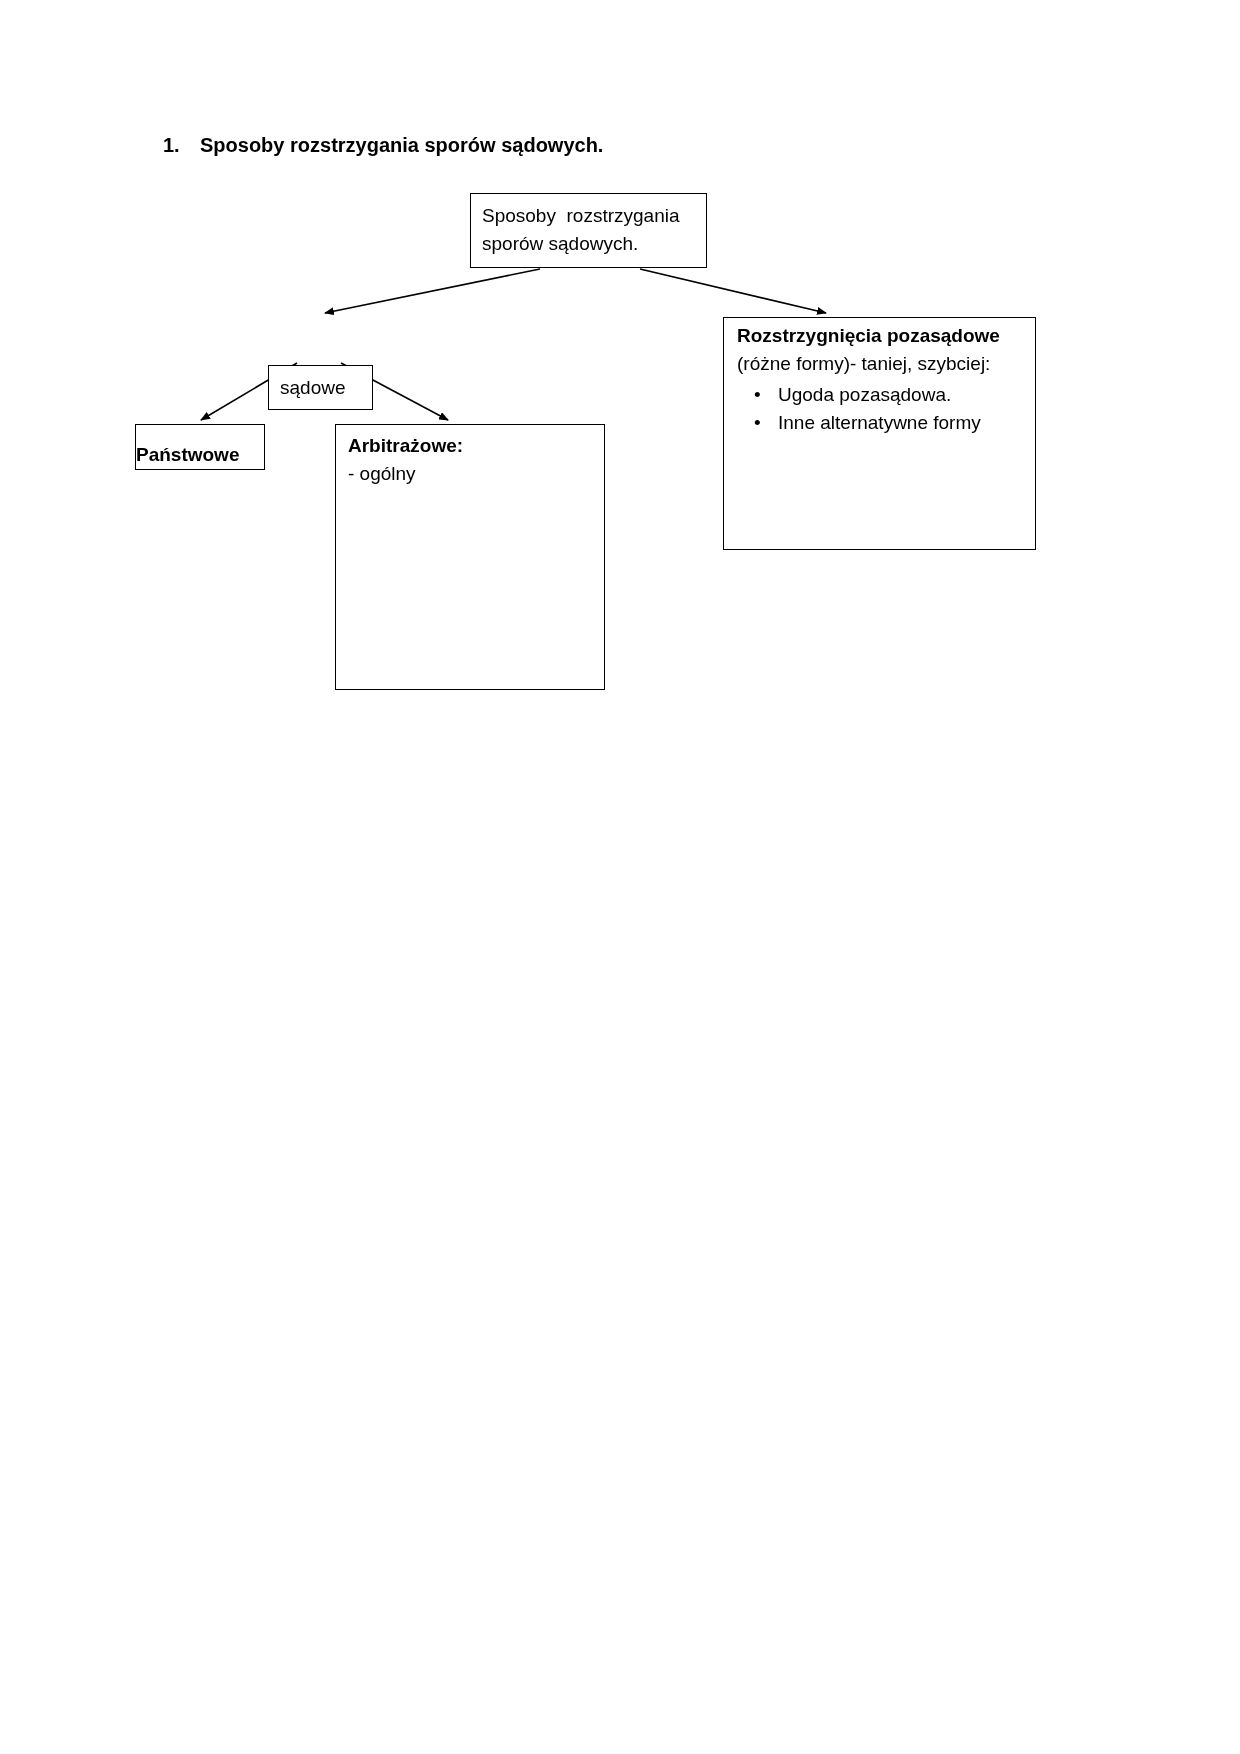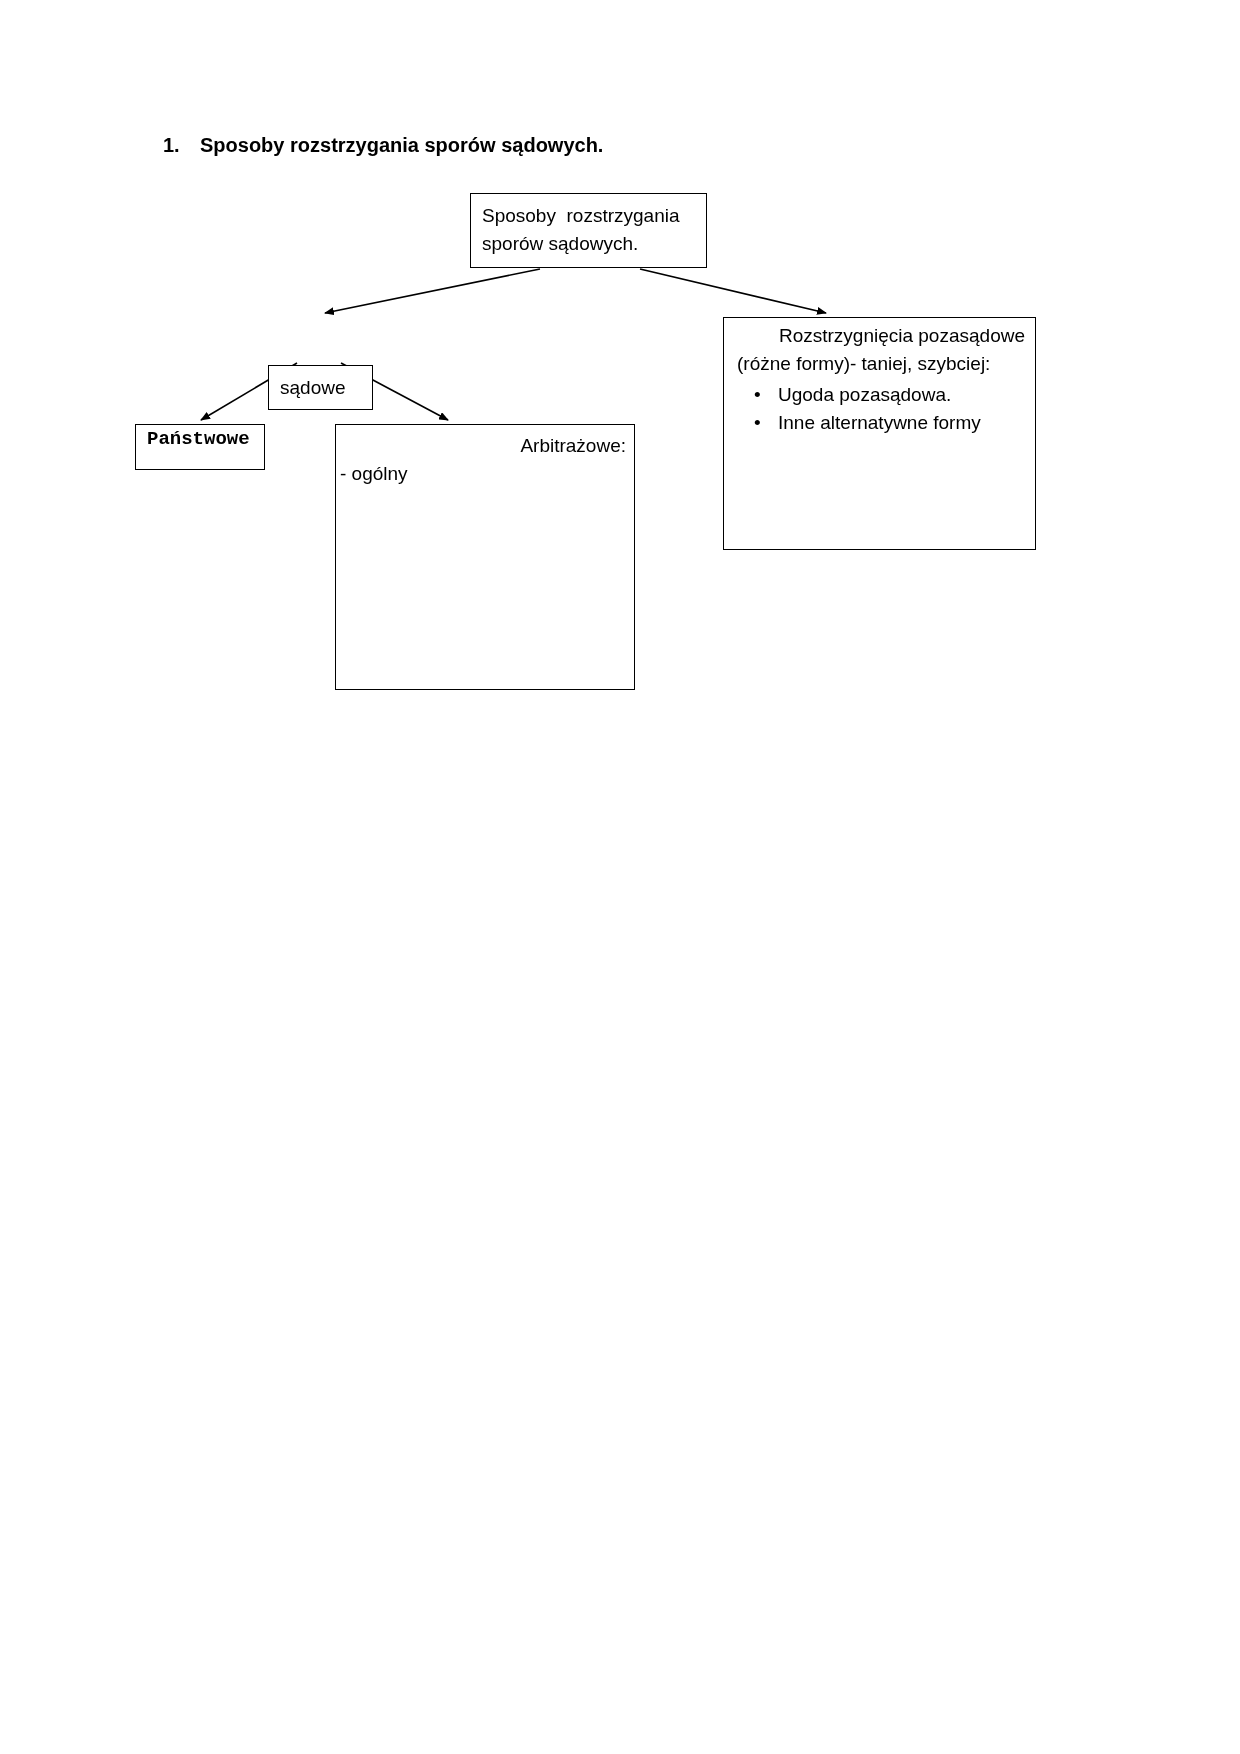--- a/index.html
+++ b/index.html
@@ -53,40 +53,38 @@
     align-items: center;
     padding-left: 11px;
     margin-top: 48px;
   }
   .panstwowe-node {
     left: 135px;
     top: 424px;
     width: 130px;
     height: 46px;
     display: flex;
-    align-items: flex-start;
-    padding-left: 11px;
+    align-items: flex-end;
     font-weight: bold;
-    font-family: Liberation Mono, monospace;
   }
   .arbitrazowe-node {
     left: 335px;
     top: 424px;
-    width: 300px;
+    width: 270px;
     height: 266px;
-    padding: 7px 8px 0 4px;
+    padding: 7px 8px 0 12px;
   }
   .pozasadowe-node {
     left: 723px;
     top: 317px;
     width: 313px;
     height: 233px;
     padding: 4px 10px 0 13px;
   }
-  .bold { font-weight: normal; text-align: right; }
+  .bold { font-weight: bold; }
   ul.bullets {
     list-style: none;
     margin: 3px;
     padding: 0;
   }
   ul.bullets li {
     position: relative;
     padding-left: 38px;
   }
   ul.bullets li::before {

